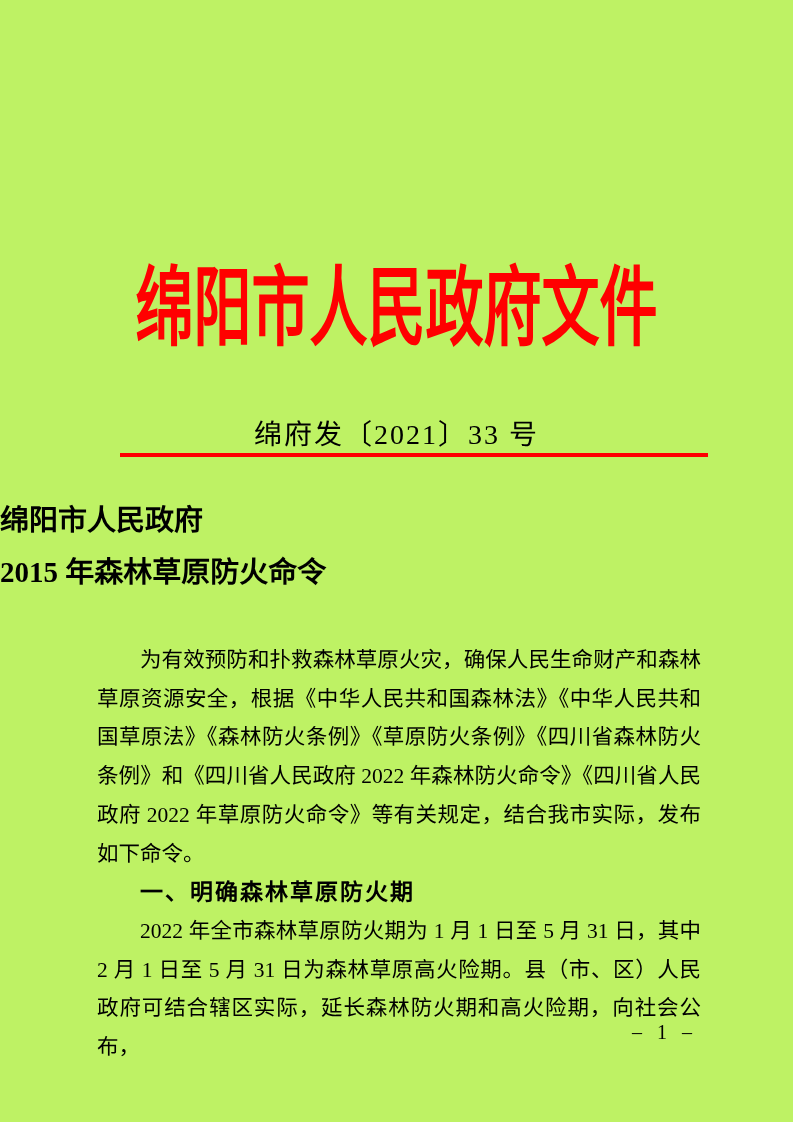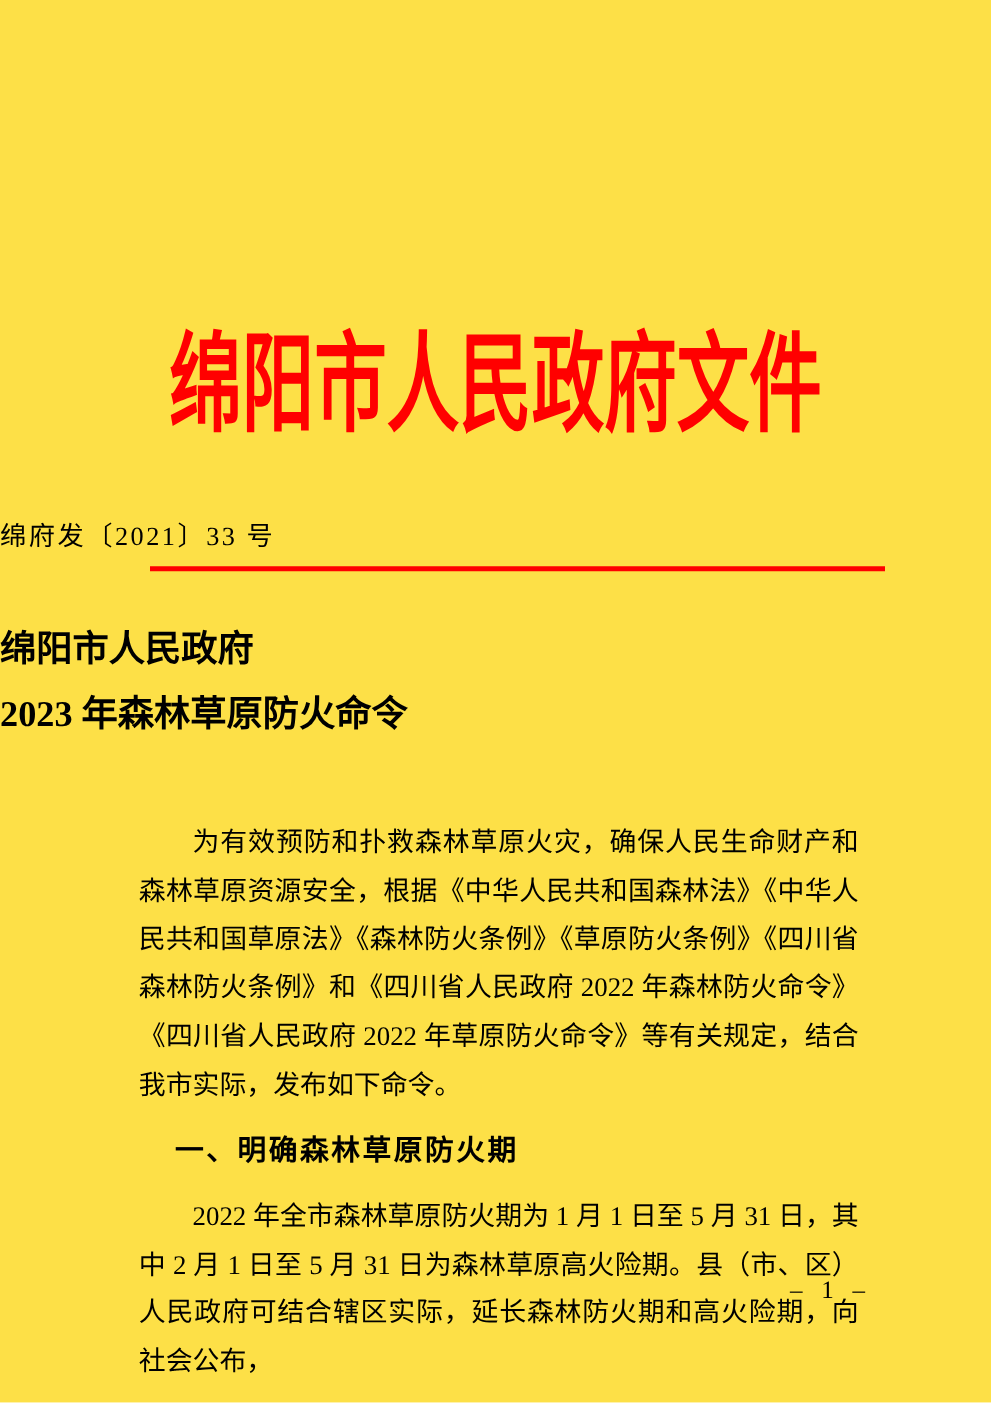--- a/index.html
+++ b/index.html
@@ -4,21 +4,21 @@
 <style>
   html, body {
     margin: 0;
     padding: 0;
     background: #ffffff;
   }
   .page {
     position: relative;
     width: 793px;
     height: 1122px;
-    background: #fde047;
+    background: #bef264;
     overflow: hidden;
     font-family: "Liberation Serif", "DejaVu Serif", serif;
     color: #000000;
   }
   
   .banner {
     position: absolute;
     top: 300px;
     left: 50%;
     transform: translate(-50%, -50%) scaleY(1.5);
@@ -28,22 +28,22 @@
     white-space: nowrap;
     letter-spacing: 0px;
     font-family: "Liberation Serif", "DejaVu Serif", serif;
   }
   
   .doc-number {
     position: absolute;
     top: 412px;
     left: 0;
     width: 100%;
-    text-align: left;
-    font-size: 21px;
+    text-align: center;
+    font-size: 28px;
     letter-spacing: 2px;
   }
   
   .divider {
     position: absolute;
     top: 453px;
     left: 120px;
     width: 588px;
     height: 4px;
     background: var(--accent, #ff0000);
@@ -63,21 +63,21 @@
     position: absolute;
     top: 641px;
     left: 97px;
     width: 604px;
     font-size: 21.5px;
     line-height: 38.7px;
     text-align: justify;
     text-justify: inter-character;
   }
   .body-text p {
-    margin: 14px;
+    margin: 0;
     text-indent: 2em;
   }
   .section-heading {
     margin: 0;
     padding-left: 43px;
     font-family: "Liberation Sans", "DejaVu Sans", sans-serif;
     font-weight: bold;
     font-size: 23px;
     letter-spacing: 2px;
     line-height: 38.7px;
@@ -98,21 +98,21 @@
 <div class="page">
 
   <div class="banner">绵阳市人民政府文件</div>
 
   <div class="doc-number">绵府发〔2021〕33 号</div>
 
   <div class="divider"></div>
 
   <div class="doc-title">
     <div>绵阳市人民政府</div>
-    <div>2023 年森林草原防火命令</div>
+    <div>2015 年森林草原防火命令</div>
   </div>
 
   <div class="body-text">
     <p>为有效预防和扑救森林草原火灾，确保人民生命财产和森林草原资源安全，根据《中华人民共和国森林法》《中华人民共和国草原法》《森林防火条例》《草原防火条例》《四川省森林防火条例》和《四川省人民政府 2022 年森林防火命令》《四川省人民政府 2022 年草原防火命令》等有关规定，结合我市实际，发布如下命令。</p>
     <h2 class="section-heading">一、明确森林草原防火期</h2>
     <p>2022 年全市森林草原防火期为 1 月 1 日至 5 月 31 日，其中 2 月 1 日至 5 月 31 日为森林草原高火险期。县（市、区）人民政府可结合辖区实际，延长森林防火期和高火险期，向社会公布，</p>
   </div>
 
   <div class="page-number">– 1 –</div>
 

